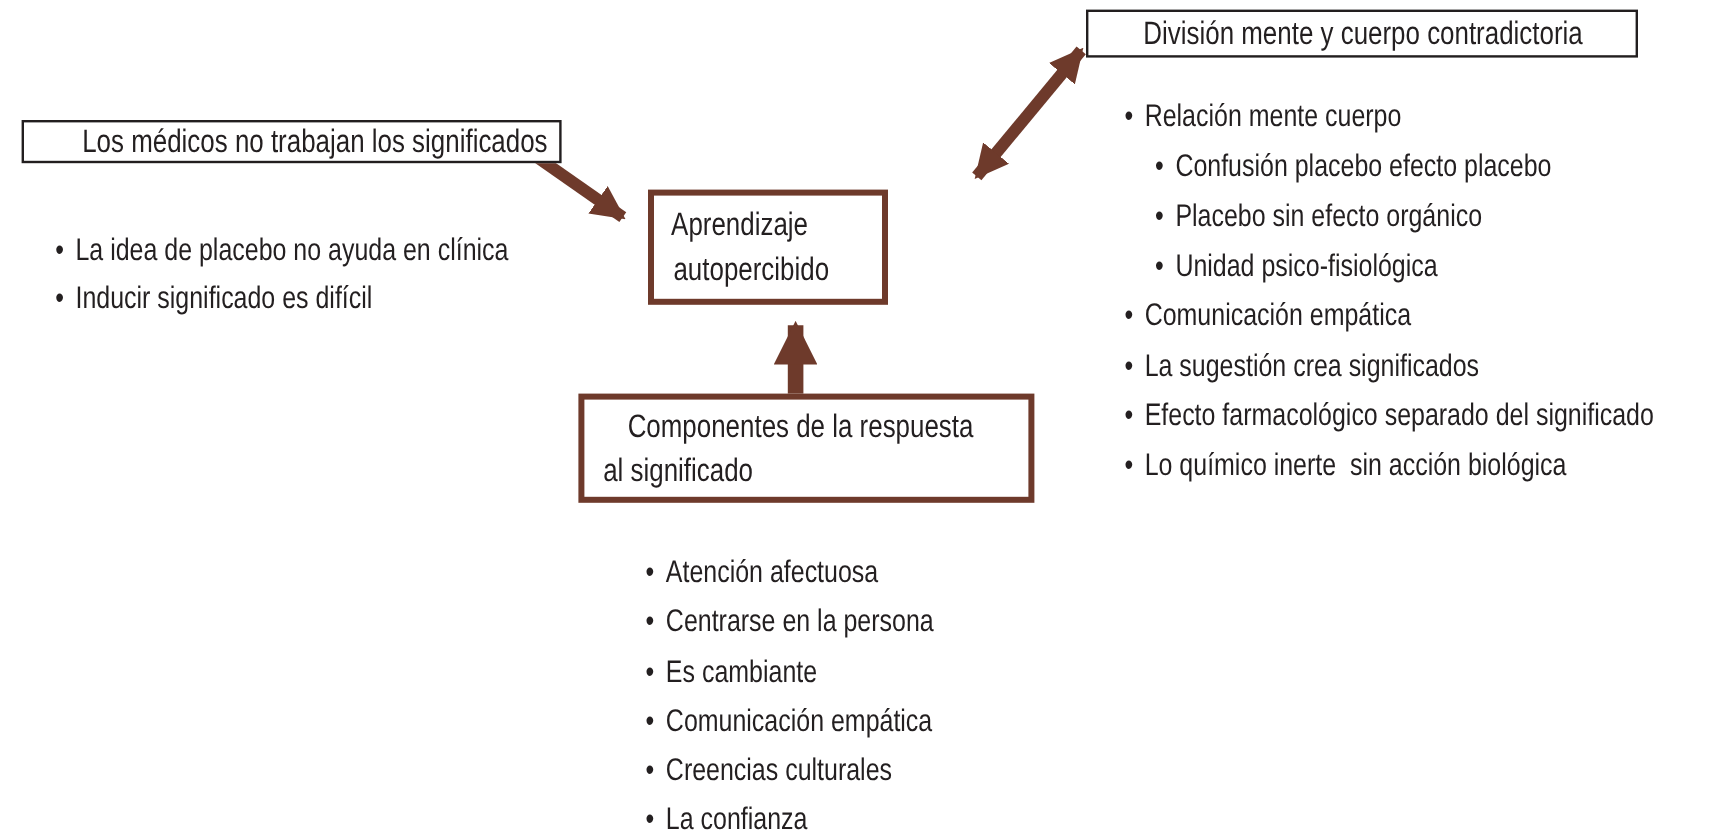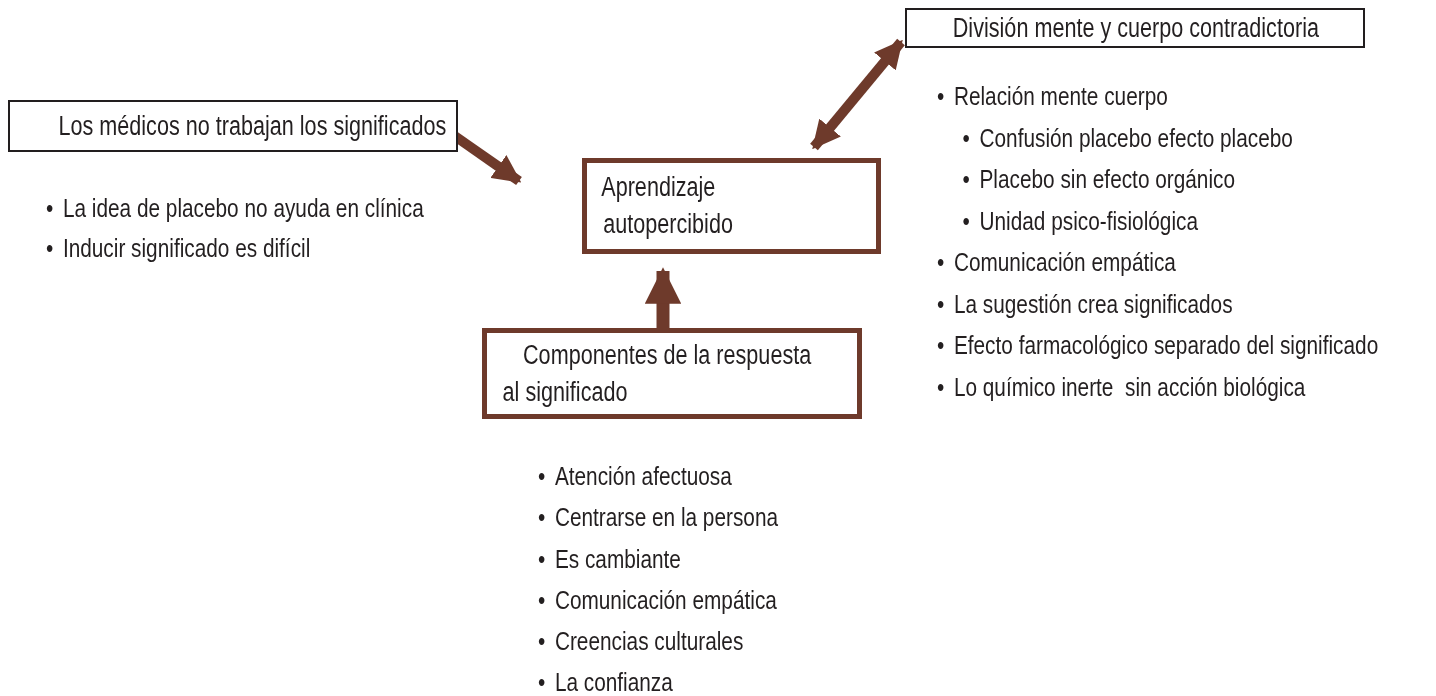--- a/index.html
+++ b/index.html
@@ -70,30 +70,30 @@
     <defs>
       <marker id="ah" viewBox="0 0 10 10" refX="9" refY="5" markerWidth="2.8" markerHeight="2.8" orient="auto-start-reverse">
         <path class="arrow-head" d="M0 0 L10 5 L0 10 Z"></path>
       </marker>
     </defs>
     <line class="arrow-line" x1="449" y1="132" x2="519" y2="181" stroke-width="10" marker-end="url(#ah)"></line>
     <line class="arrow-line" x1="814" y1="147" x2="901" y2="42" stroke-width="10" marker-start="url(#ah)" marker-end="url(#ah)"></line>
     <line class="arrow-line" x1="663" y1="330" x2="663" y2="271" stroke-width="13" marker-end="url(#ah)"></line>
   </svg>
 
-  <div class="box plain" style="left:8px; top:100px; width:450px; height:52px;">
+  <div class="box plain" style="left:18px; top:100px; width:450px; height:36px;">
     <span class="cond title">Los médicos no trabajan los significados</span>
   </div>
 
   <div class="list list-left" style="left:46px; top:188px;">
     <div class="li"><span class="blt">•</span><span>La idea de placebo no ayuda en clínica</span></div>
     <div class="li"><span class="blt">•</span><span>Inducir significado es difícil</span></div>
   </div>
 
-  <div class="box accent" style="left:540px; top:158px; width:299px; height:96px;margin-left:42px;">
+  <div class="box accent" style="left:540px; top:158px; width:200px; height:96px;">
     <span class="cond boxline">Aprendizaje</span>
     <span class="cond boxline">autopercibido</span>
   </div>
 
   <div class="box accent" style="left:482px; top:328px; width:380px; height:91px;">
     <span class="cond boxline">Componentes de la respuesta</span>
     <span class="cond boxline">al significado</span>
   </div>
 
   <div class="list list-bottom" style="left:538px; top:456px;">

